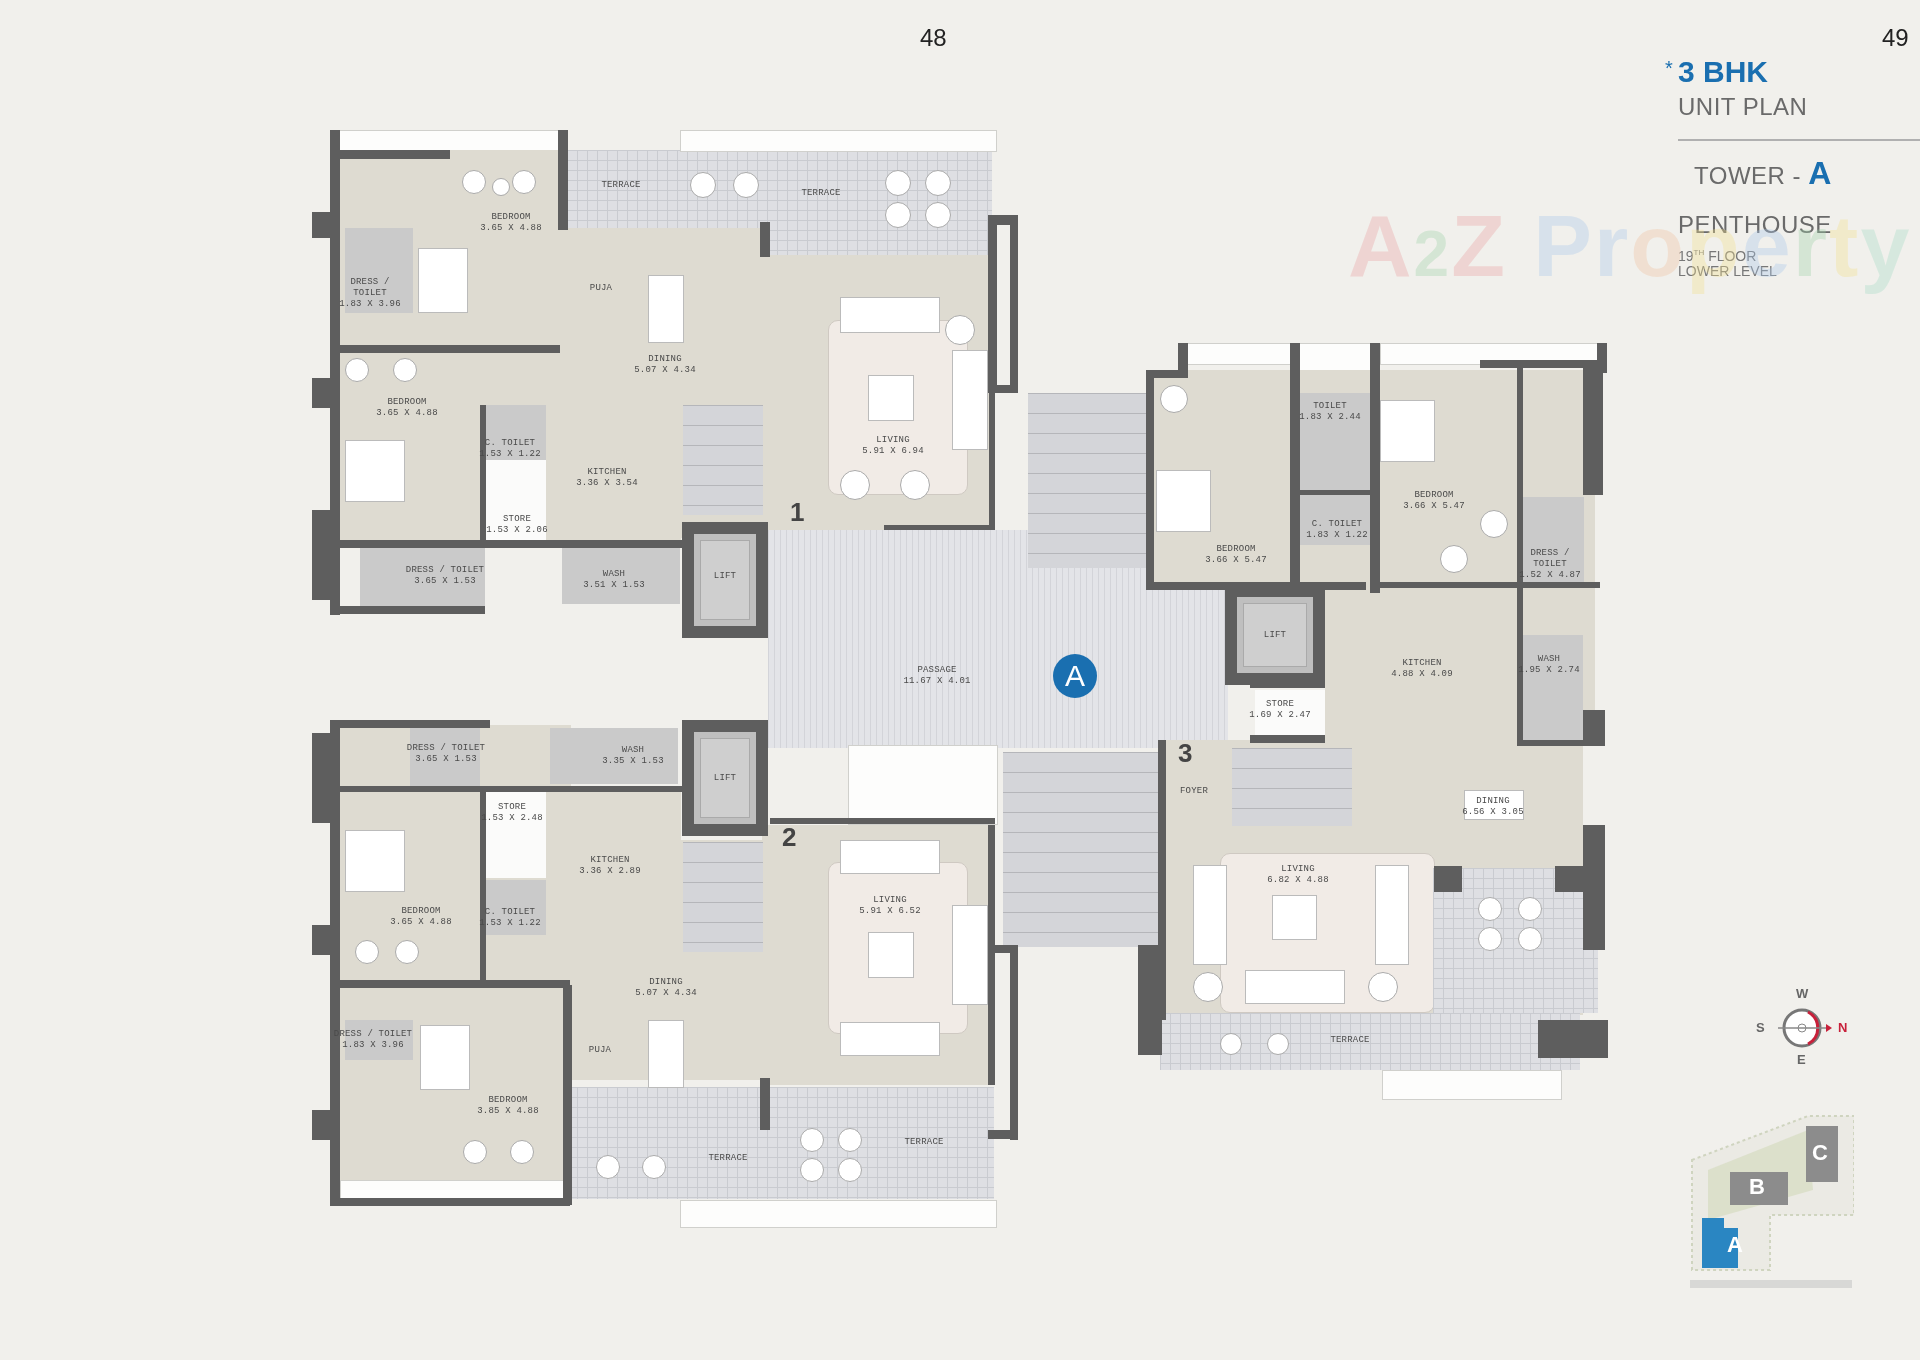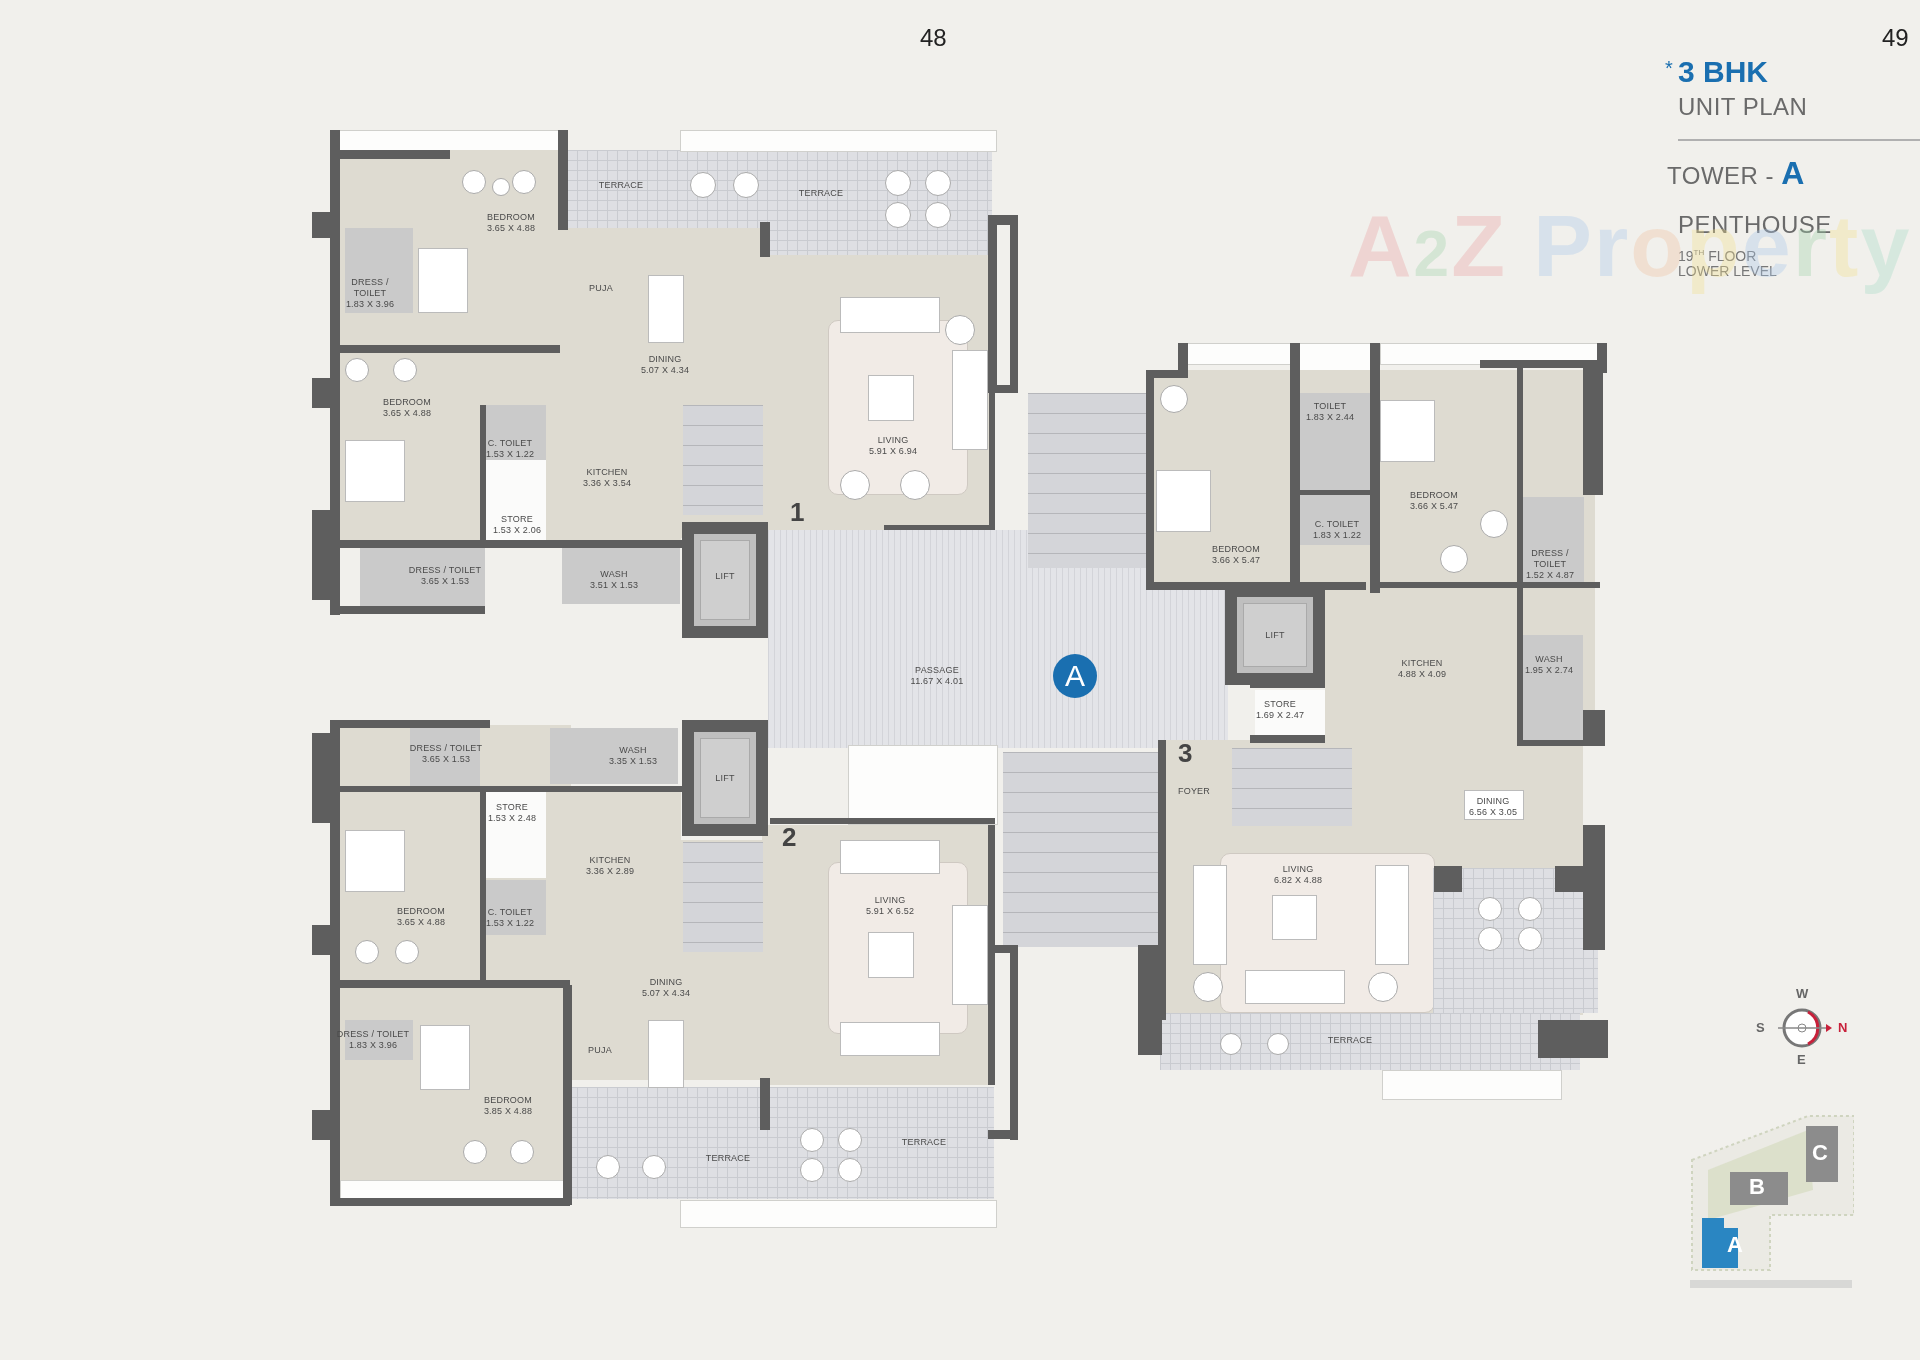--- a/index.html
+++ b/index.html
@@ -8,21 +8,21 @@
   .pagenum{font-size:24px;color:#222;}
   .room{position:absolute;background:#dedbd1;box-sizing:border-box;}
   .wet{background:#cacaca;}
   .white{background:#fbfbfa;}
   .living{background:#f1ebe6;border:1px solid #cfc9c2;border-radius:10px;}
   .terrace{position:absolute;background-color:#dedfe3;background-image:linear-gradient(#c9cbd0 1px,transparent 1px),linear-gradient(90deg,#c9cbd0 1px,transparent 1px);background-size:10px 10px;}
   .passage{position:absolute;background-color:#e3e4e8;background-image:linear-gradient(90deg,#d3d4d9 1px,transparent 1px);background-size:6px 6px;}
   .stairs{position:absolute;background-color:#d4d5d9;background-image:linear-gradient(#b5b6ba 1px,transparent 1px);background-size:20px 20px;}
   .wall{position:absolute;background:#5e5e5e;}
   .balc{position:absolute;background:#fdfdfc;border:1px solid #d0d0cc;box-sizing:border-box;}
-  .lbl{position:absolute;font-family:Liberation Sans, sans-serif;font-size:9px;line-height:11px;color:#4a4a4a;text-align:center;transform:translate(-50%,-50%);white-space:nowrap;letter-spacing:0.2px;}
+  .lbl{position:absolute;font-family:Liberation Mono, monospace;font-size:9px;line-height:11px;color:#4a4a4a;text-align:center;transform:translate(-50%,-50%);white-space:nowrap;letter-spacing:0.2px;}
   .lbl span{display:block;}
   .lift{position:absolute;background:#bfbfbf;border:12px solid #5e5e5e;box-sizing:border-box;}
   .lift-inner{position:absolute;inset:6px;background:#cfcfcf;border:1px solid #aaa;}
   .unitnum{position:absolute;font-weight:bold;font-size:26px;color:#444;}
   .circle-a{position:absolute;width:44px;height:44px;border-radius:50%;background:#1a6fb0;color:#fff;font-size:30px;line-height:44px;text-align:center;}
   .furn{position:absolute;background:#fff;border:1px solid #bbb;box-sizing:border-box;}
   .chair{position:absolute;background:#fff;border:1px solid #aaa;border-radius:50%;box-sizing:border-box;}
   .panel-title{color:#1a6fb0;font-weight:bold;font-size:30px;}
   .panel-sub{color:#6a6a6a;font-size:24px;letter-spacing:0.5px;}
   .panel-small{color:#777;font-size:14px;line-height:15px;}
@@ -34,21 +34,21 @@
 
 <div class="abs pagenum" style="left:920px;top:24px;">48</div>
 <div class="abs pagenum" style="left:1882px;top:24px;">49</div>
 
 <div class="abs" style="left:1665px;top:55px;width:255px;">
   <div style="position:relative;">
     <span style="position:absolute;left:0;top:2px;color:#1a6fb0;font-size:20px;">*</span>
     <span class="panel-title" style="position:absolute;left:13px;top:0;">3 BHK</span>
     <span class="panel-sub" style="position:absolute;left:13px;top:38px;">UNIT PLAN</span>
     <div style="position:absolute;left:13px;top:84px;width:250px;height:2px;background:#b0b0b0;"></div>
-    <div style="position:absolute;left:2px;top:100px;white-space:nowrap;">
+    <div style="position:absolute;left:29px;top:100px;white-space:nowrap;">
       <span class="panel-sub">TOWER - </span><span class="panel-title" style="font-size:32px;">A</span>
     </div>
     <span class="panel-sub" style="position:absolute;left:13px;top:156px;">PENTHOUSE</span>
     <div class="panel-small" style="position:absolute;left:13px;top:190px;white-space:nowrap;">
       <span>19</span><sup style="font-size:8px;">TH</sup><span> FLOOR</span><br>
       <span>LOWER LEVEL</span>
     </div>
   </div>
 </div>
 

